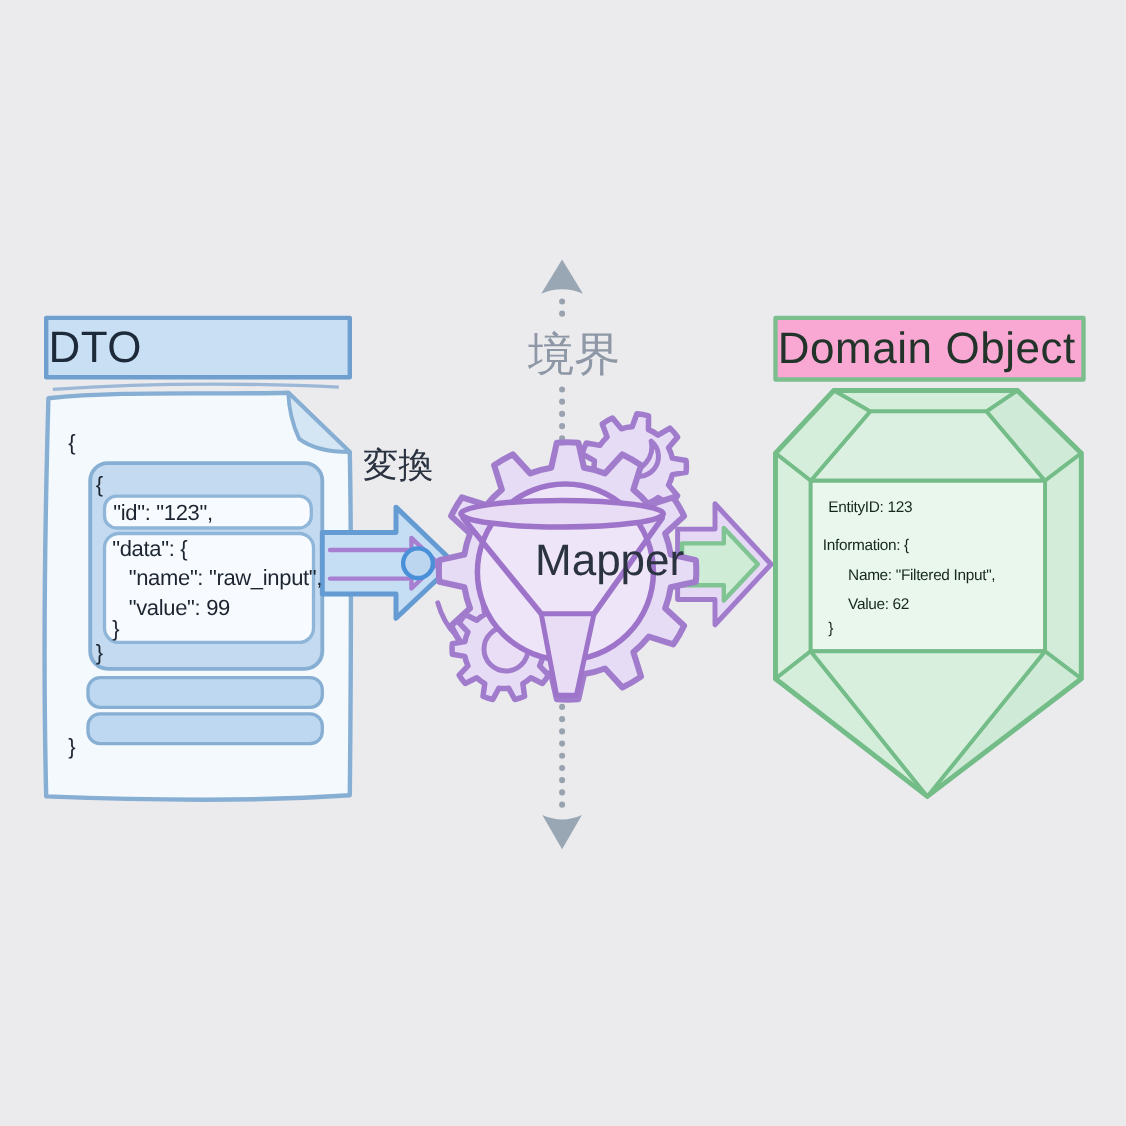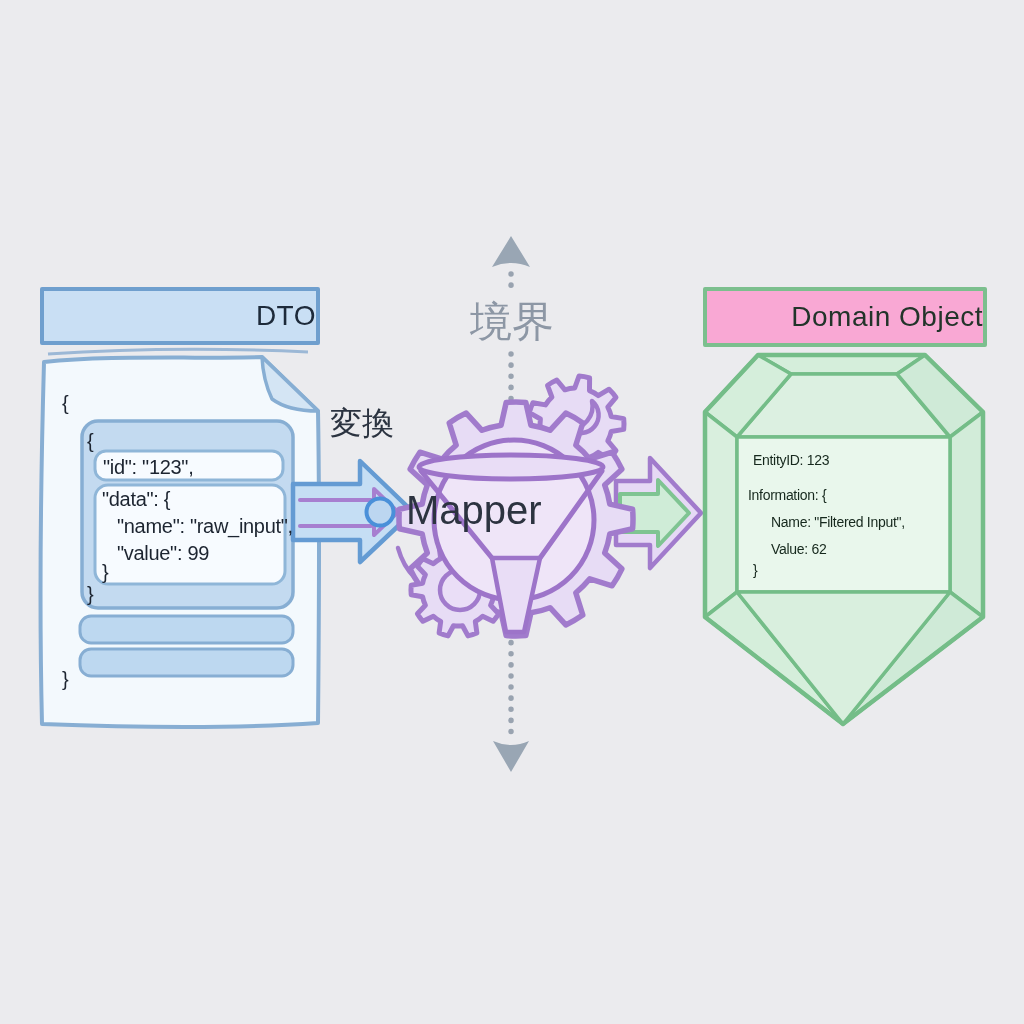--- a/index.html
+++ b/index.html
@@ -1,33 +1,33 @@
 <!DOCTYPE html>
 <html><head>
 <meta charset="utf-8">
 <style>
   html,body{margin:0;padding:0;}
   body{background:#d8d8da;font-family:"Liberation Sans",sans-serif;}
   .canvas{position:relative;width:1024px;height:1024px;background:#ebebee;overflow:hidden;margin:0 auto;}
   .layer{position:absolute;left:0;top:0;width:1024px;height:1024px;}
   
-  .hdr{position:absolute;display:flex;align-items:center;justify-content:flex-end;
-       font-size:28px;letter-spacing:.5px;}
+  .hdr{position:absolute;display:flex;align-items:center;justify-content:flex-start;
+       font-size:40px;letter-spacing:.5px;}
   .hdr-dto{left:40px;top:287px;width:272px;height:50px;background:#c9dff4;
        border:4px solid #6f9fce;color:#1d2a3a;border-radius:2px;}
   .hdr-domain{left:703px;top:287px;width:276px;height:52px;background:#f9a8d4;
        border:4px solid #7cbf8e;color:#22342a;border-radius:2px;}
   
   .code{position:absolute;font-size:20px;color:#1c2430;letter-spacing:-.3px;white-space:pre;}
   .gcode{position:absolute;font-size:14px;color:#16281d;letter-spacing:-.3px;white-space:pre;}
   
   .transform-label{position:absolute;left:330px;top:402px;font-size:32px;color:#2b3340;}
-  .boundary-label{position:absolute;left:460px;top:294px;width:104px;text-align:center;
+  .boundary-label{position:absolute;left:460px;top:294px;width:104px;text-align:right;
        font-size:42px;color:#8d97a5;}
-  .mapper-label{position:absolute;left:406px;top:488px;width:216px;text-align:left;
+  .mapper-label{position:absolute;left:406px;top:488px;width:216px;text-align:right;
        font-size:40px;color:#2c3340;}
 </style>
 </head>
 <body>
 
 <div class="canvas">
 
   <svg class="layer" viewBox="0 0 1024 1024">
 
     <g>

